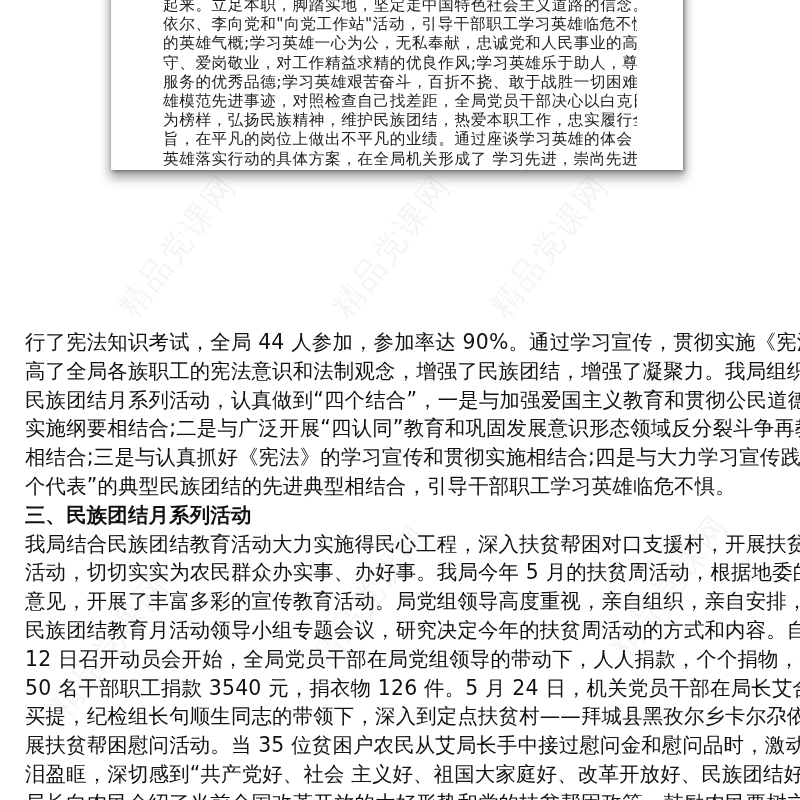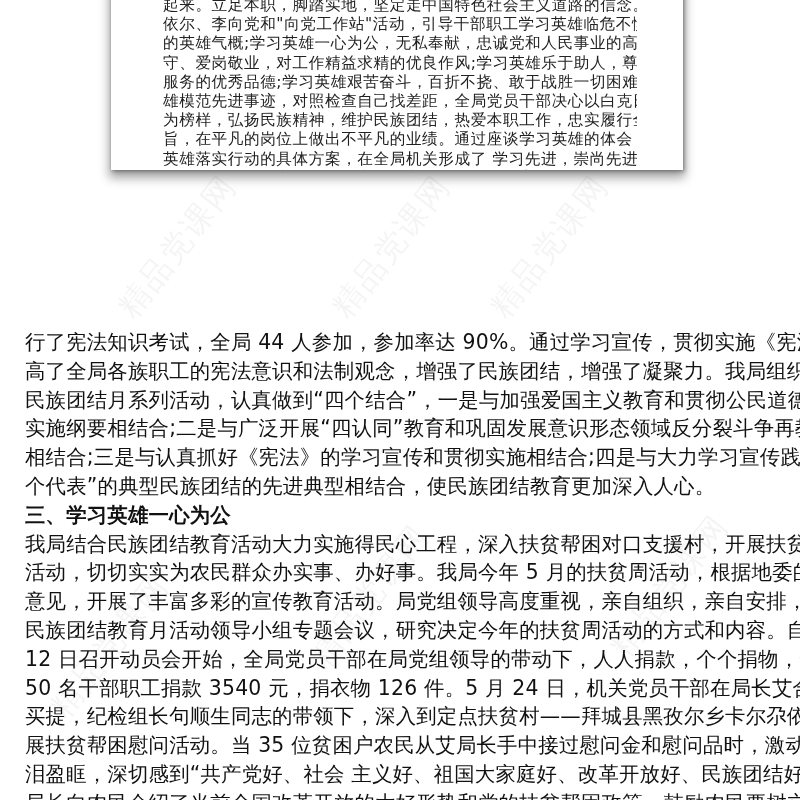--- a/index.html
+++ b/index.html
@@ -101,22 +101,22 @@
     <span class="line">组织开展了学习宣传和贯彻实施《宪法》的学习教育活动，在系统学习《宪法》的基础上进</span>
   </div>
 </div>
 
 <div class="main-text">
   <span class="line">行了宪法知识考试，全局 44 人参加，参加率达 90%。通过学习宣传，贯彻实施《宪法》，提</span>
   <span class="line">高了全局各族职工的宪法意识和法制观念，增强了民族团结，增强了凝聚力。我局组织开展</span>
   <span class="line">民族团结月系列活动，认真做到“四个结合”，一是与加强爱国主义教育和贯彻公民道德建设</span>
   <span class="line">实施纲要相结合;二是与广泛开展“四认同”教育和巩固发展意识形态领域反分裂斗争再教育</span>
   <span class="line">相结合;三是与认真抓好《宪法》的学习宣传和贯彻实施相结合;四是与大力学习宣传践行“三</span>
-  <span class="line">个代表”的典型民族团结的先进典型相结合，使民族团结教育更加深入人心。</span>
-  <span class="line heading">三、学习英雄一心为公</span>
+  <span class="line">个代表”的典型民族团结的先进典型相结合，引导干部职工学习英雄临危不惧。</span>
+  <span class="line heading">三、民族团结月系列活动</span>
   <span class="line">我局结合民族团结教育活动大力实施得民心工程，深入扶贫帮困对口支援村，开展扶贫帮困</span>
   <span class="line">活动，切切实实为农民群众办实事、办好事。我局今年 5 月的扶贫周活动，根据地委的安排</span>
   <span class="line">意见，开展了丰富多彩的宣传教育活动。局党组领导高度重视，亲自组织，亲自安排，召开</span>
   <span class="line">民族团结教育月活动领导小组专题会议，研究决定今年的扶贫周活动的方式和内容。自 5 月</span>
   <span class="line">12  日召开动员会开始，全局党员干部在局党组领导的带动下，人人捐款，个个捐物，全局</span>
   <span class="line">50 名干部职工捐款 3540 元，捐衣物 126 件。5 月 24 日，机关党员干部在局长艾合买提·买</span>
   <span class="line">买提，纪检组长句顺生同志的带领下，深入到定点扶贫村——拜城县黑孜尔乡卡尔尕依村开</span>
   <span class="line">展扶贫帮困慰问活动。当 35 位贫困户农民从艾局长手中接过慰问金和慰问品时，激动得热</span>
   <span class="line">泪盈眶，深切感到“共产党好、社会  主义好、祖国大家庭好、改革开放好、民族团结好”。艾</span>
   <span class="line">局长向农民介绍了当前全国改革开放的大好形势和党的扶贫帮困政策，鼓励农民要树立早日</span>

